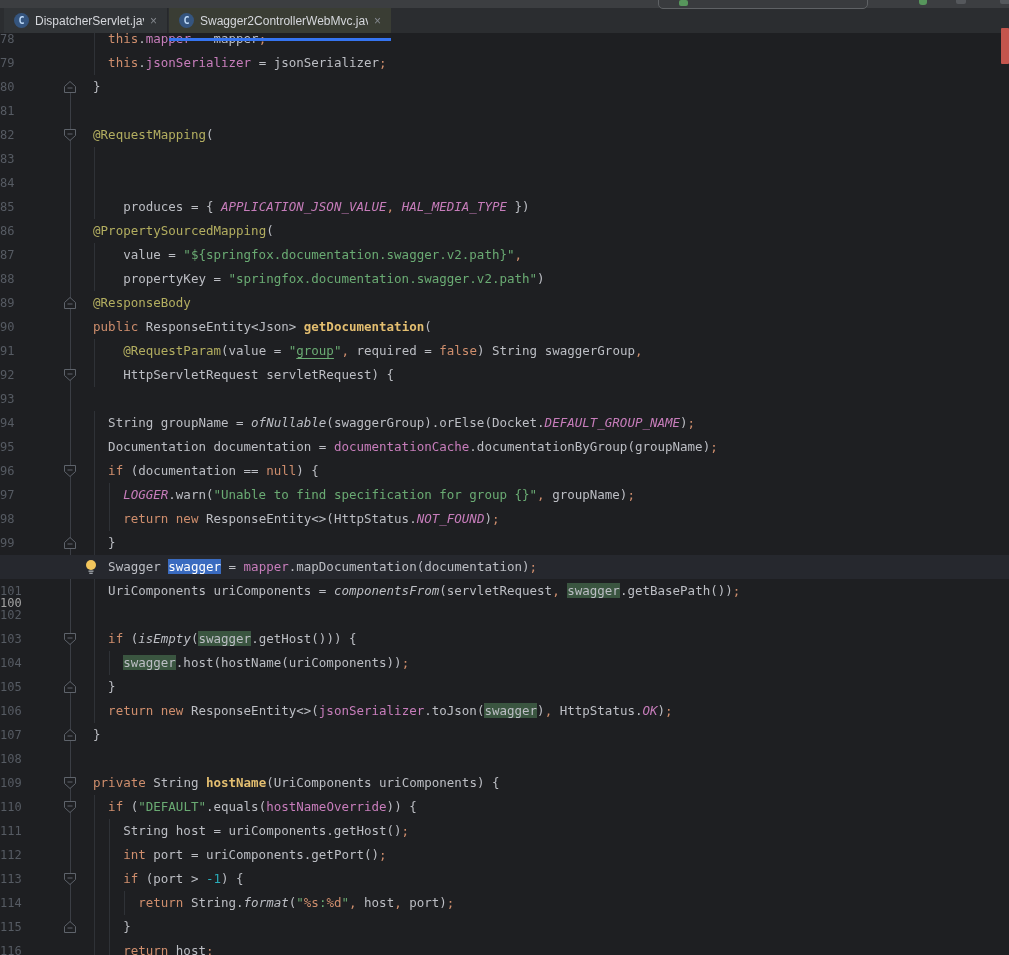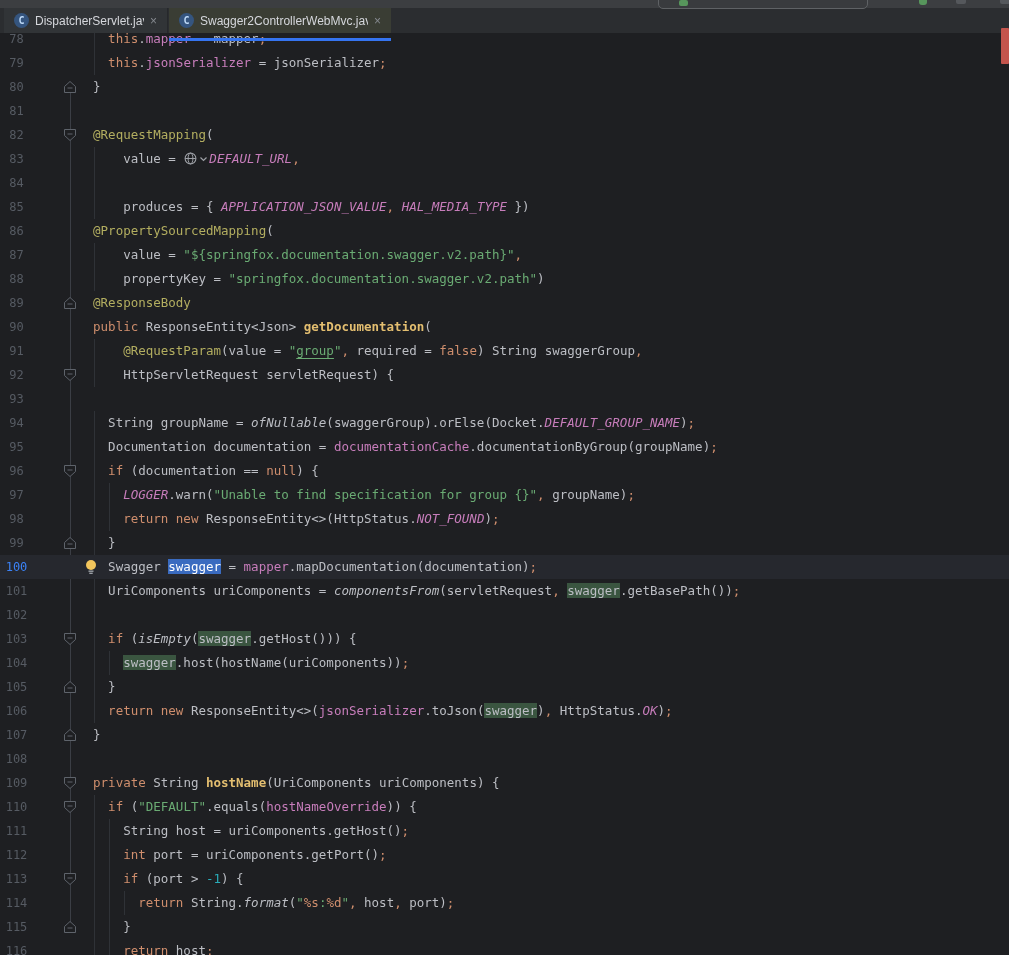--- a/index.html
+++ b/index.html
@@ -22,23 +22,23 @@
   .classicon{width:15px;height:15px;border-radius:50%;background:#35557F;color:#BDD9F7;
     font-size:10px;font-weight:bold;display:flex;align-items:center;justify-content:center;flex:0 0 auto;
     font-family:"DejaVu Sans Mono",monospace;}
   .tablabel{font-size:12px;color:#D5D7DC;white-space:nowrap;overflow:hidden;}
   .tabclose{color:#85898F;font-size:12px;margin-left:auto;line-height:1;cursor:default;}
   
   .editor{position:absolute;left:0;top:33px;width:1009px;height:922px;background:#1E1F22;overflow:hidden;}
   .rows{position:absolute;left:0;top:-6px;width:1009px;}
   .row{position:relative;height:24px;width:1009px;white-space:pre;}
   .row.current{background:#26282E;}
-  .lnum{position:absolute;left:0;top:0;width:33px;height:24px;line-height:24px;text-align:center;
+  .lnum{position:absolute;left:0;top:0;width:33px;height:24px;line-height:24px;text-align:left;
     font-family:"DejaVu Sans Mono",monospace;font-size:12px;color:#565B63;}
-  .lnum.active{color:#3b82f6;}
+  .lnum.active{color:#a3a3a3;margin-top:36px;}
   .lmark{position:absolute;left:63px;top:5px;width:14px;height:14px;}
   .bulb{position:absolute;left:84px;top:4px;width:14px;height:16px;}
   .lcode{position:absolute;left:0;top:0;height:24px;line-height:24px;padding-left:78px;
     font-family:"DejaVu Sans Mono",monospace;font-size:12.5px;color:#BCBEC4;white-space:pre;}
   
   .t-p{color:#BCBEC4;}
   .t-k{color:#CF8E6D;margin-top:44px;}
   .t-s{color:#6AAB73;}
   .t-su{color:#6AAB73;text-decoration:underline;text-underline-offset:3px;}
   .t-f{color:#C77DBB;}
@@ -100,27 +100,21 @@
       <div class="row"><div class="lnum">79</div><div class="lcode"><span class="t-p">    </span><span class="t-k">this</span><span class="t-p">.</span><span class="t-f">jsonSerializer</span><span class="t-p"> = jsonSerializer</span><span class="t-k">;</span></div></div>
       <div class="row"><div class="lnum">80</div><div class="lmark"><svg width="14" height="14" viewBox="0 0 14 14">
             <path d="M1.5 12.5 h11 v-6 l-5.5 -5 l-5.5 5 z" fill="#1E1F22" stroke="#5E636B"></path>
             <line x1="4.5" y1="8" x2="9.5" y2="8" stroke="#5E636B"></line>
           </svg></div><div class="lcode"><span class="t-p">  }</span></div></div>
       <div class="row"><div class="lnum">81</div><div class="lcode"></div></div>
       <div class="row"><div class="lnum">82</div><div class="lmark"><svg width="14" height="14" viewBox="0 0 14 14">
             <path d="M1.5 1.5 h11 v6 l-5.5 5 l-5.5 -5 z" fill="#1E1F22" stroke="#5E636B"></path>
             <line x1="4.5" y1="6" x2="9.5" y2="6" stroke="#5E636B"></line>
           </svg></div><div class="lcode"><span class="t-p">  </span><span class="t-a">@RequestMapping</span><span class="t-p">(</span></div></div>
-      <div class="row"><div class="lnum">83</div><div class="lcode"><span class="t-p">      value = </span><svg class="inlay" width="13" height="13" viewBox="0 0 13 13">
-            <circle cx="6.5" cy="6.5" r="5.4" fill="none" stroke="#9DA0A6" stroke-width="1.1"></circle>
-            <ellipse cx="6.5" cy="6.5" rx="2.4" ry="5.4" fill="none" stroke="#9DA0A6" stroke-width="1"></ellipse>
-            <line x1="1.1" y1="6.5" x2="11.9" y2="6.5" stroke="#9DA0A6" stroke-width="1"></line>
-          </svg><svg class="inlay" width="9" height="13" viewBox="0 0 9 13">
-            <path d="M1.5 5.5 l3 3 l3 -3" fill="none" stroke="#9DA0A6" stroke-width="1.2"></path>
-          </svg><span class="t-fi">DEFAULT_URL</span><span class="t-k">,</span></div></div>
+      <div class="row"><div class="lnum">83</div></div>
       <div class="row"><div class="lnum">84</div></div>
       <div class="row"><div class="lnum">85</div><div class="lcode"><span class="t-p">      produces = { </span><span class="t-fi">APPLICATION_JSON_VALUE</span><span class="t-k">,</span><span class="t-p"> </span><span class="t-fi">HAL_MEDIA_TYPE</span><span class="t-p"> })</span></div></div>
       <div class="row"><div class="lnum">86</div><div class="lcode"><span class="t-p">  </span><span class="t-a">@PropertySourcedMapping</span><span class="t-p">(</span></div></div>
       <div class="row"><div class="lnum">87</div><div class="lcode"><span class="t-p">      value = </span><span class="t-s">"${springfox.documentation.swagger.v2.path}"</span><span class="t-k">,</span></div></div>
       <div class="row"><div class="lnum">88</div><div class="lcode"><span class="t-p">      propertyKey = </span><span class="t-s">"springfox.documentation.swagger.v2.path"</span><span class="t-p">)</span></div></div>
       <div class="row"><div class="lnum">89</div><div class="lmark"><svg width="14" height="14" viewBox="0 0 14 14">
             <path d="M1.5 12.5 h11 v-6 l-5.5 -5 l-5.5 5 z" fill="#1E1F22" stroke="#5E636B"></path>
             <line x1="4.5" y1="8" x2="9.5" y2="8" stroke="#5E636B"></line>
           </svg></div><div class="lcode"><span class="t-p">  </span><span class="t-a">@ResponseBody</span></div></div>
       <div class="row"><div class="lnum">90</div><div class="lcode"><span class="t-p">  </span><span class="t-k">public</span><span class="t-p"> ResponseEntity&lt;Json&gt; </span><span class="t-d">getDocumentation</span><span class="t-p">(</span></div></div>

